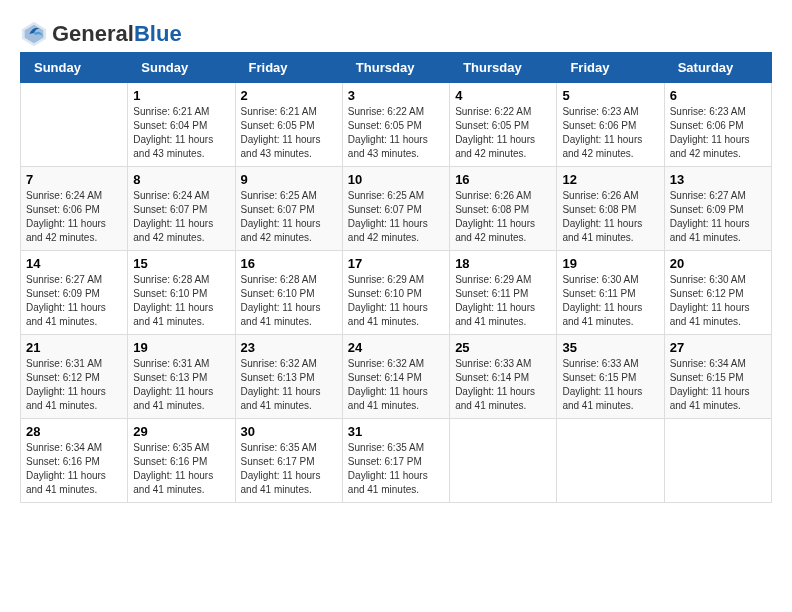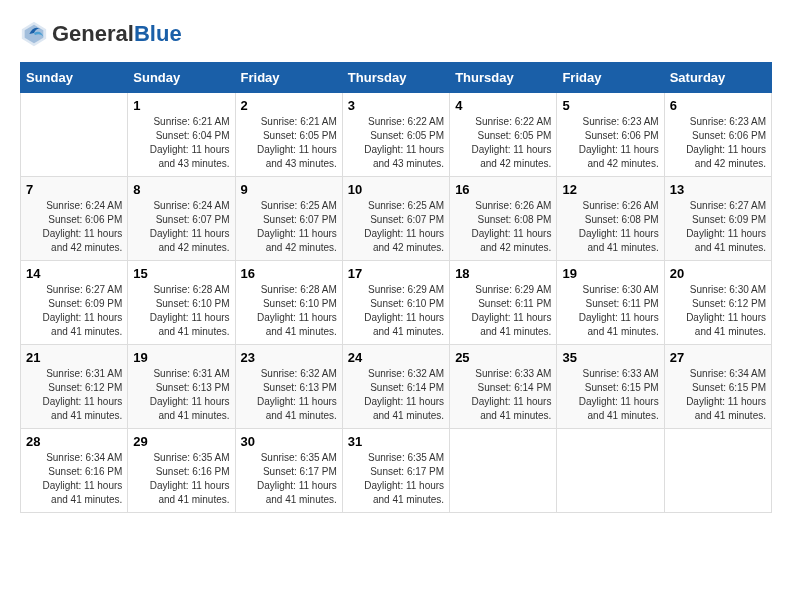--- a/index.html
+++ b/index.html
@@ -7,21 +7,21 @@
       font-family: Arial, sans-serif;
       background: #fff;
       width: 792px;
       min-height: 612px;
       padding: 20px;
     }
     .header {
       display: flex;
       justify-content: space-between;
       align-items: flex-start;
-      margin-bottom: 14px;
+      margin-bottom: 4px;
     }
     .logo {
       display: flex;
       align-items: center;
     }
     .logo-text {
       font-size: 22px;
       font-weight: bold;
       color: #333;
       line-height: 1.1;
@@ -47,21 +47,21 @@
     table {
       width: 100%;
       border-collapse: collapse;
       font-size: 11px;
     }
     thead tr {
       background-color: #1a5fa8;
       color: #fff;
     }
     thead th {
-      padding: 7px 5px;
+      padding: 7px 13px;
       text-align: left;
       font-size: 13px;
       font-weight: bold;
       border: 1px solid #1a5fa8;
     }
     tbody tr {
       border-bottom: 1px solid #ccc;
     }
     tbody td {
       vertical-align: top;
@@ -73,21 +73,20 @@
     .day-num {
       font-weight: bold;
       font-size: 13px;
       display: block;
       margin-bottom: 2px;
     }
     .day-info {
       font-size: 10px;
       color: #333;
       line-height: 1.4;
-      text-align: right;
     }
     .empty { background: #fafafa; }
     tbody tr:nth-child(even) td { background: #f9f9f9; }
     tbody tr:nth-child(odd) td { background: #fff; }
   </style>
 </head>
 <body>
 
 <div class="header">
   <div class="logo">

